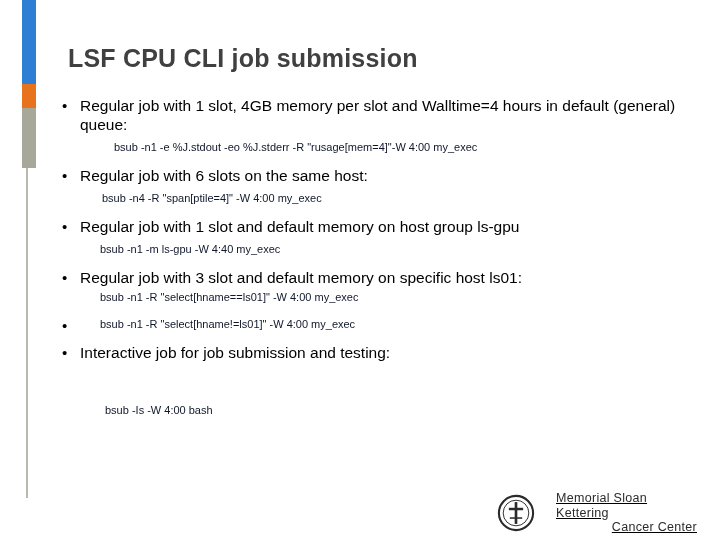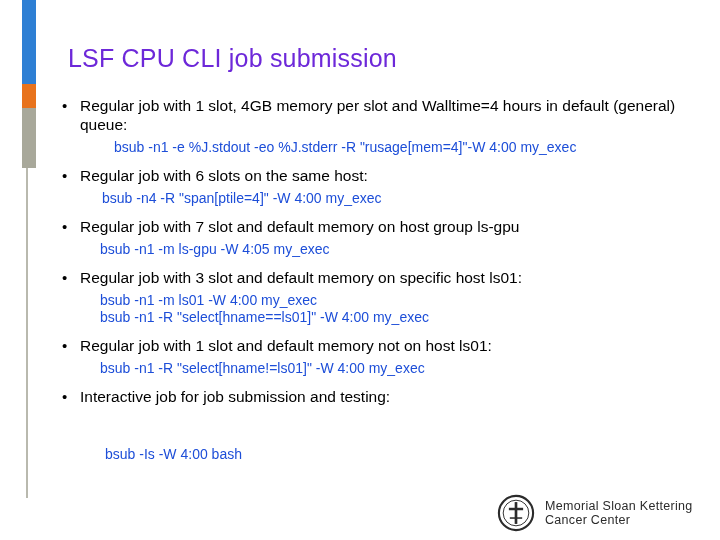--- a/index.html
+++ b/index.html
@@ -52,22 +52,23 @@
     height: 330px;
     background: #b9b9ae;
   }
 
   .title {
     position: absolute;
     left: 68px;
     top: 44px;
     width: 600px;
     font-size: 25px;
-    color: #6d28d9;
+    color: #404040;
     letter-spacing: 0.2px;
+    font-weight: bold;
   }
 
   .content {
     position: absolute;
     left: 50px;
     top: 96px;
     width: 660px;
   }
 
   .bullet {
@@ -79,22 +80,22 @@
     margin-bottom: 2px;
   }
   .bullet .dot {
     position: absolute;
     left: 12px;
     top: 0px;
     font-size: 15px;
     line-height: 19px;
   }
   .code {
-    font-size: 14px;
-    color: #1d4ed8;
+    font-size: 11px;
+    color: #0f172a;
     line-height: 17px;
     margin: 5px 0 10px 0;
   }
   .code.indent-a { padding-left: 64px; }
   .code.indent-b { padding-left: 52px; }
   .code.indent-c { padding-left: 50px; }
   .code.indent-d { padding-left: 50px; }
   .code.indent-e { padding-left: 50px; }
   .code.indent-f { padding-left: 55px; margin-top: 40px; }
 
@@ -106,32 +107,34 @@
     height: 42px;
     display: flex;
     align-items: center;
   }
   .logo-mark {
     width: 38px;
     height: 38px;
     flex: 0 0 38px;
   }
   .logo-text {
-    margin-left: 10px;
+    margin-left: 21px;
     line-height: 1.15;
+    text-decoration: underline;
   }
   .logo-text .l1 {
     font-size: 12.5px;
     color: #2b2b2b;
     letter-spacing: 0.3px;
   }
   .logo-text .l2 {
     font-size: 12.5px;
     color: #2b2b2b;
     letter-spacing: 0.3px;
+    text-align: right;
   }
 </style>
 </head>
 <body>
 
 <div class="slide">
 
   <div class="bar-blue"></div>
   <div class="bar-orange"></div>
   <div class="bar-gray"></div>
@@ -148,34 +151,32 @@
     <div class="code indent-a">bsub -n1 -e %J.stdout -eo %J.stderr  -R "rusage[mem=4]"-W 4:00 my_exec</div>
 
     <div class="bullet">
       <span class="dot">•</span>
       <span>Regular job with 6 slots on the same host:</span>
     </div>
     <div class="code indent-b">bsub -n4 -R "span[ptile=4]" -W 4:00 my_exec</div>
 
     <div class="bullet">
       <span class="dot">•</span>
-      <span>Regular job with 7 slot and default memory on host group ls-gpu</span>
-    </div>
-    <div class="code indent-c">bsub -n1 -m ls-gpu -W 4:05 my_exec</div>
+      <span>Regular job with 1 slot and default memory on host group ls-gpu</span>
+    </div>
+    <div class="code indent-c">bsub -n1 -m ls-gpu -W 4:40 my_exec</div>
 
     <div class="bullet">
       <span class="dot">•</span>
       <span>Regular job with 3 slot and default memory on specific host ls01:</span>
     </div>
-    <div class="code indent-d" style="margin-bottom:0">bsub -n1 -m ls01 -W 4:00 my_exec</div>
     <div class="code indent-d" style="margin-top:0">bsub -n1 -R "select[hname==ls01]" -W 4:00 my_exec</div>
 
     <div class="bullet">
       <span class="dot">•</span>
-      <span>Regular job with 1 slot and default memory not on host ls01:</span>
     </div>
     <div class="code indent-e">bsub -n1 -R "select[hname!=ls01]" -W 4:00 my_exec</div>
 
     <div class="bullet">
       <span class="dot">•</span>
       <span>Interactive job for job submission and testing:</span>
     </div>
     <div class="code indent-f">bsub -Is -W 4:00 bash</div>
 
   </div>

